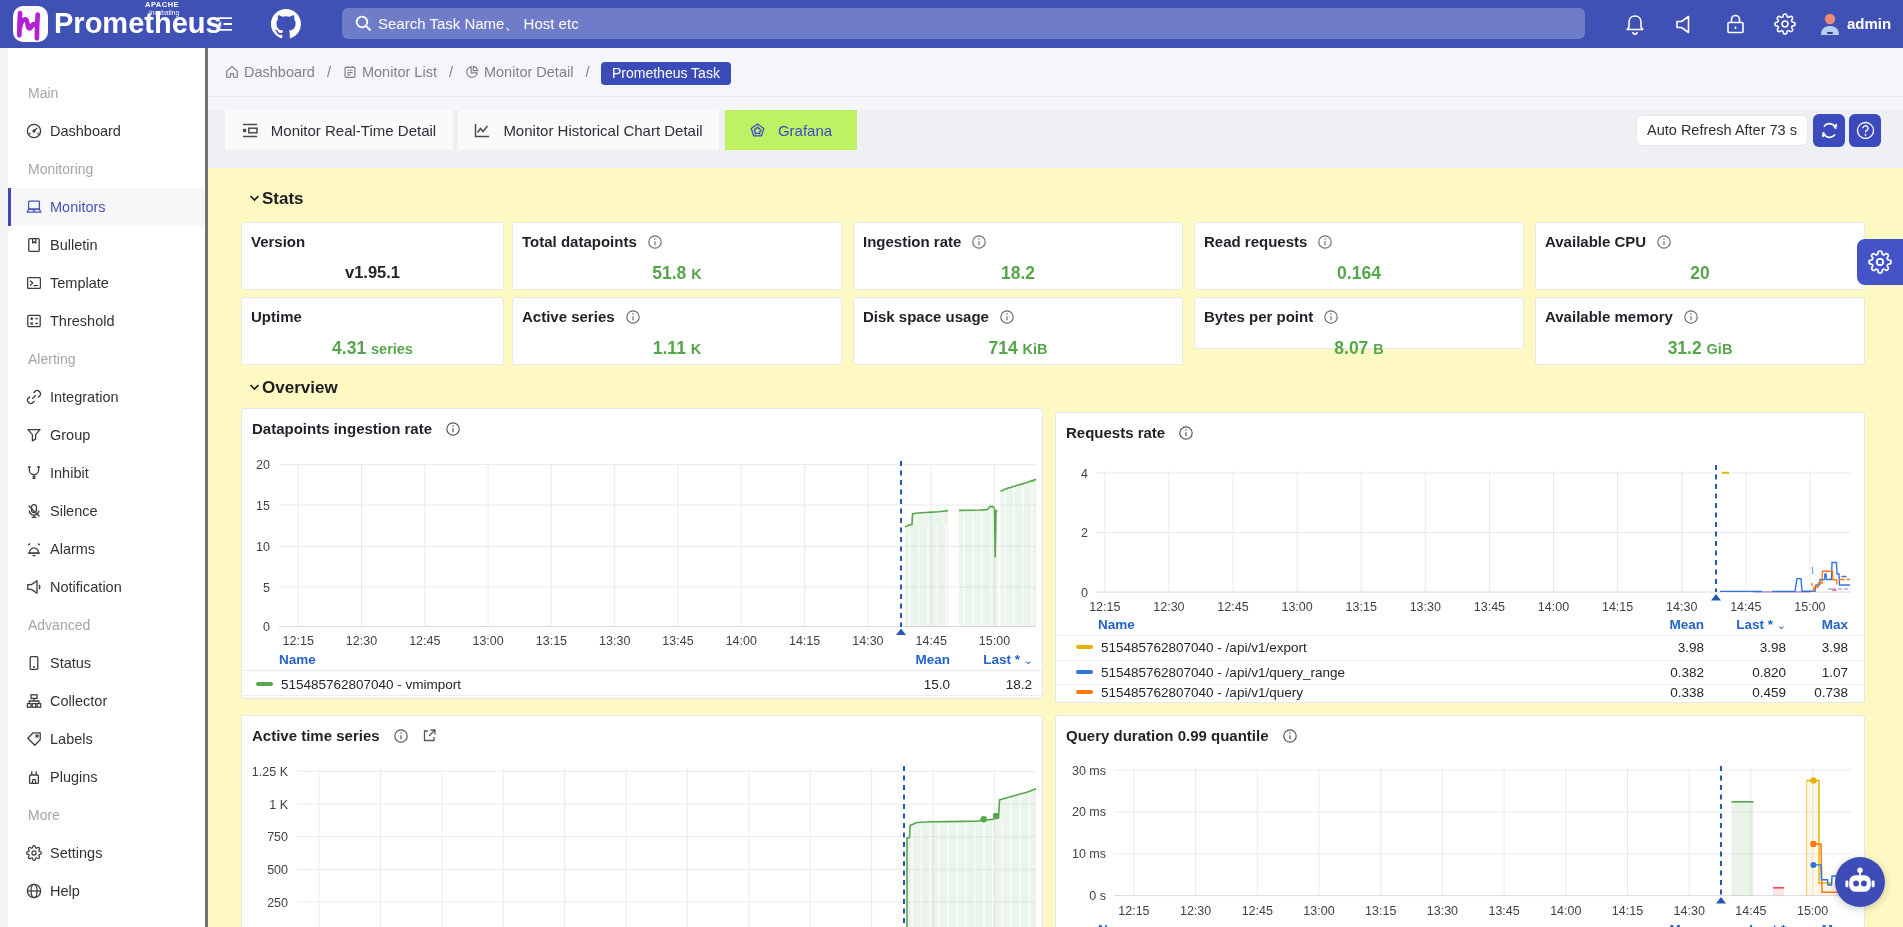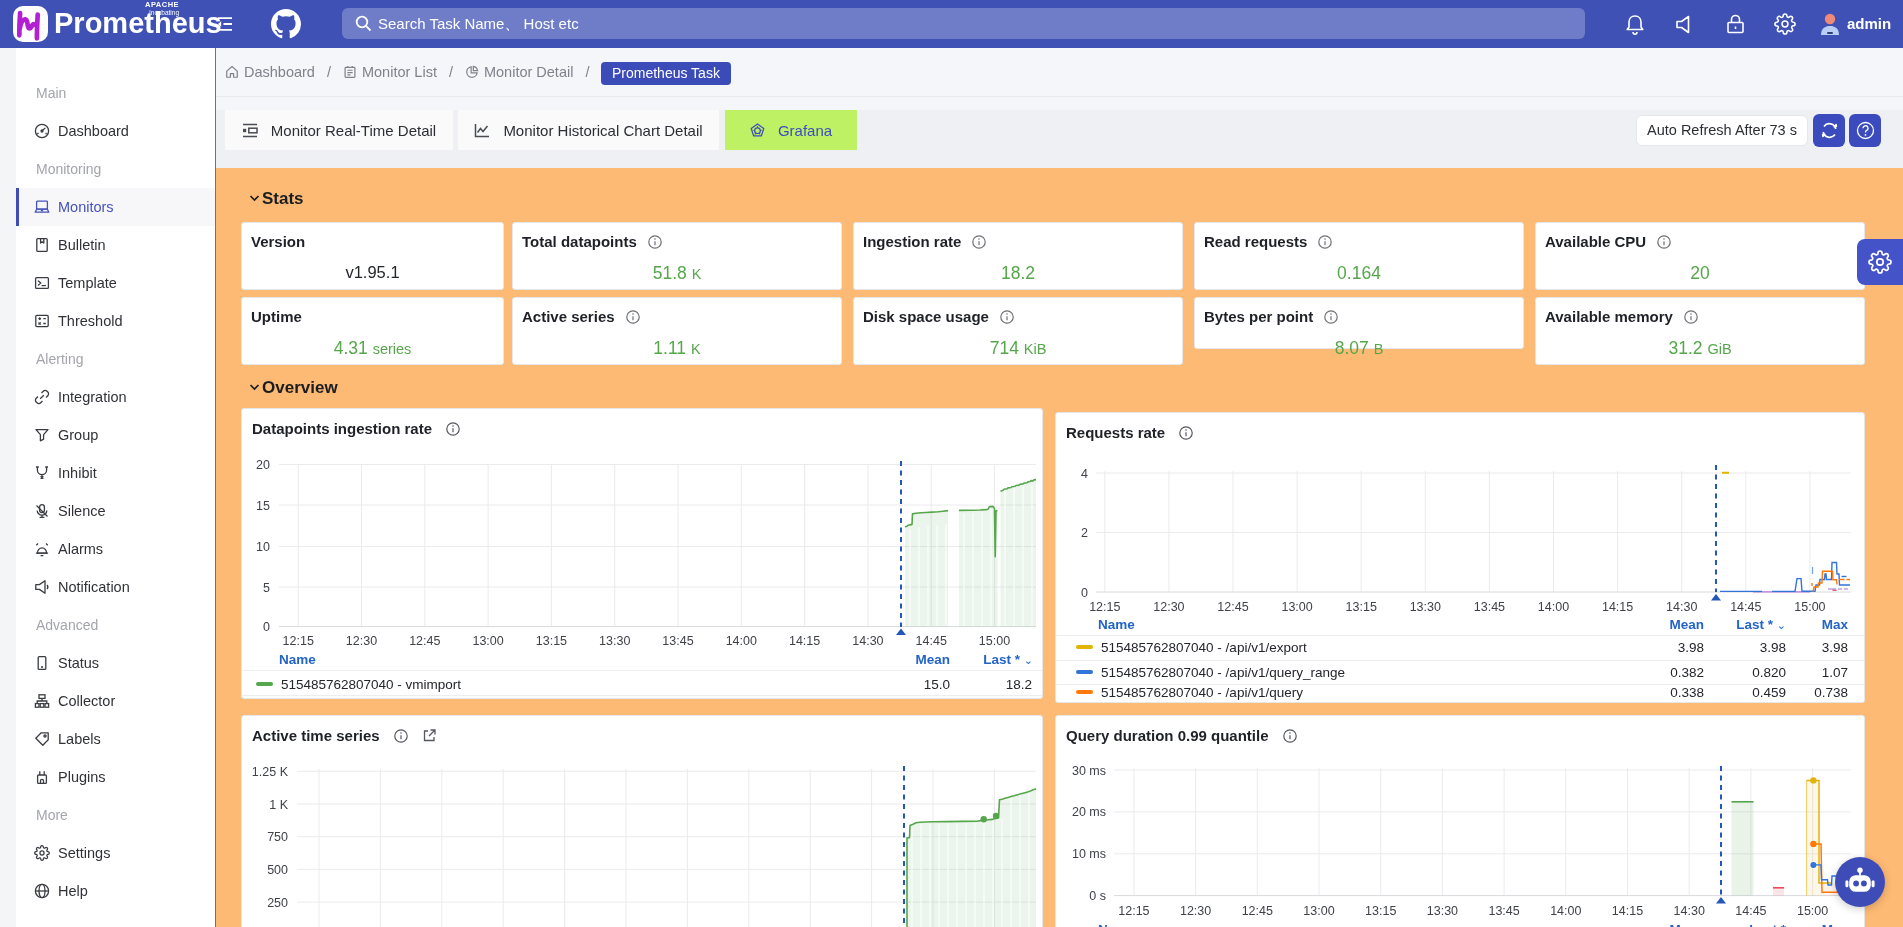--- a/index.html
+++ b/index.html
@@ -11,43 +11,43 @@
 #logotxt { position:absolute; left:54px; top:7px; color:#fff; font-size:29px; font-weight:bold; letter-spacing:0px; }
 #apache { position:absolute; left:145px; top:1px; width:34px; text-align:right; color:#fff; line-height:1.1; }
 #apache .a1 { font-size:7.5px; font-weight:bold; letter-spacing:0.5px; }
 #apache .a2 { font-size:6.5px; }
 .hico { position:absolute; top:0; height:48px; display:flex; align-items:center; justify-content:center; }
 #search { position:absolute; left:342px; top:8px; width:1243px; height:31px; background:rgba(255,255,255,0.25); border-radius:6px; color:#ffffff; font-size:15px; line-height:31px; }
 #search svg { position:absolute; left:13px; top:7px; }
 #search span { margin-left:36px; }
 #admin { position:absolute; left:1847px; top:0; height:48px; line-height:48px; color:#fff; font-size:15px; font-weight:bold; }
 
-#side { position:absolute; left:16px; top:48px; width:200px; height:879px; background:#fff; border-right:1px solid #737373; z-index:20; }
+#side { position:absolute; left:8px; top:48px; width:200px; height:879px; background:#fff; border-right:3px solid #737373; z-index:20; }
 .srow { position:relative; height:38px; display:flex; align-items:center; }
 .slabel { padding-left:20px; color:#a3a5ab; font-size:14px; }
 .sitem { padding-left:18px; color:#303237; font-size:14.5px; }
 .sitem svg { margin-right:8px; flex:none; }
 .sitem .txt { padding-left:0px; }
 .sel { background:#f7f7f9; color:#4552b9; }
 .sel:before { content:""; position:absolute; left:0; top:0; width:3px; height:38px; background:#3f4cb5; }
 
 #crumb { position:absolute; left:200px; top:48px; width:1703px; height:49px; background:#f5f6f9; border-bottom:1px solid #e8e9ee; z-index:10; }
 .cr { position:absolute; top:0; height:48px; display:flex; align-items:center; color:#7f828b; font-size:14.5px; }
 #badge { position:absolute; left:401px; top:14px; height:23px; line-height:23px; padding:0 11px; background:#3b4bb8; color:#fff; font-size:14px; border-radius:4px; }
 
 #tabzone { position:absolute; left:200px; top:97px; width:1703px; height:71px; background:#f5f6f9; }
 .tab { position:absolute; top:13px; height:40px; display:flex; align-items:center; justify-content:center; font-size:15px; color:#2b2e34; }
 .tab svg { margin-right:13px; }
 
-#graf { position:absolute; left:200px; top:168px; width:1703px; height:759px; background:#fdba74; }
+#graf { position:absolute; left:200px; top:168px; width:1703px; height:759px; background:#fef9c3; }
 .sechead { position:absolute; font-size:17px; font-weight:bold; color:#1b1d21; }
 .card { position:absolute; background:#fff; border:1px solid #e6e7eb; border-radius:3px; }
 .ctitle { position:absolute; left:9px; top:10px; font-size:15px; font-weight:bold; color:#1e2127; display:flex; align-items:center; }
 .ctitle svg { margin-left:11px; }
-.cval { position:absolute; left:0; right:0; top:40px; text-align:center; font-size:17.5px; font-weight:400; color:#56a64b; }
+.cval { position:absolute; left:0; right:0; top:40px; text-align:center; font-size:17.5px; font-weight:700; color:#56a64b; }
 .cval .unit { font-size:14.5px; }
 .panel { position:absolute; background:#fff; border:1px solid #e6e7eb; border-radius:3px; overflow:hidden; }
 .ptitle { position:absolute; left:10px; top:11px; font-size:15px; font-weight:bold; color:#1e2127; display:flex; align-items:center; }
 .ptitle svg { margin-left:14px; }
 .lgd { position:absolute; font-size:13.5px; color:#24262c; }
 .lgd.hd { color:#2464c8; font-weight:bold; }
 .lgd.rt { text-align:right; }
 .sw { display:inline-block; width:17px; height:4px; border-radius:2px; vertical-align:middle; margin-right:8px; margin-top:-2px; }
 .hr { position:absolute; left:0; right:0; border-top:1px solid #ededf0; }
 

